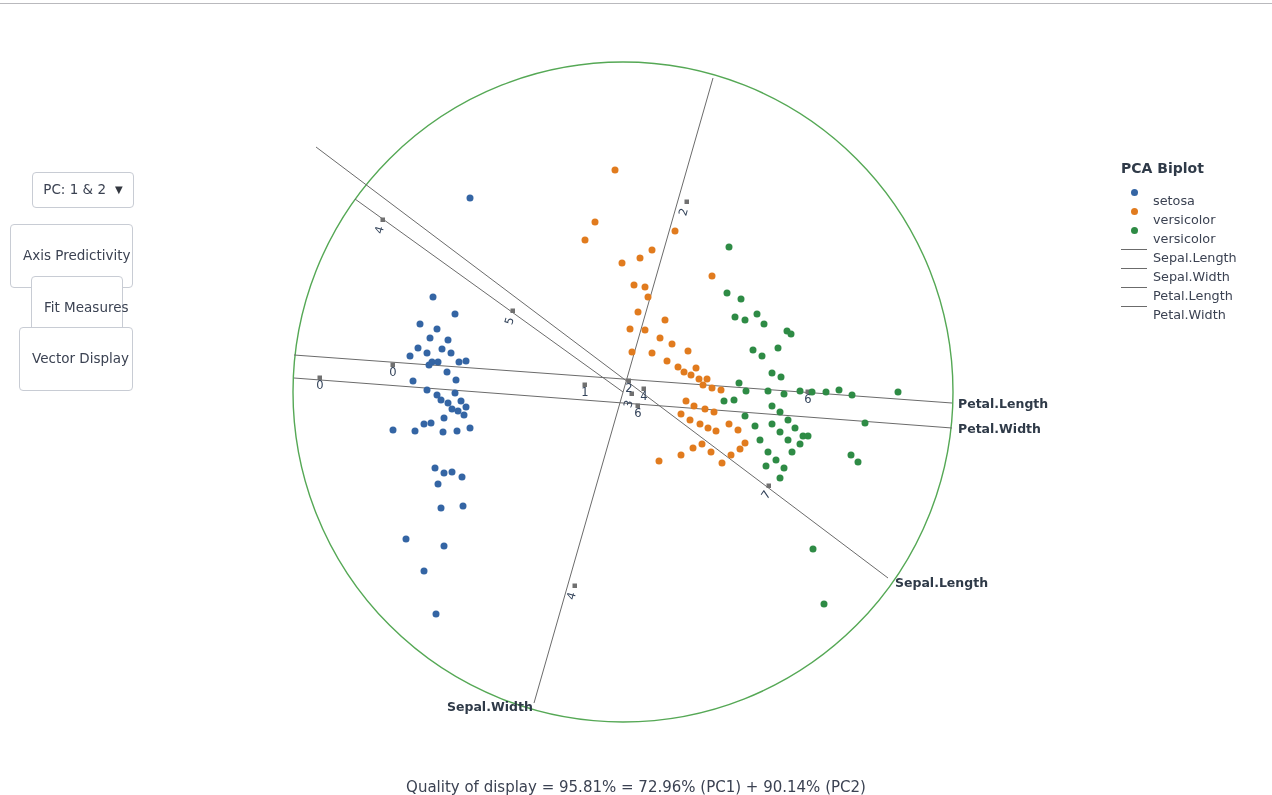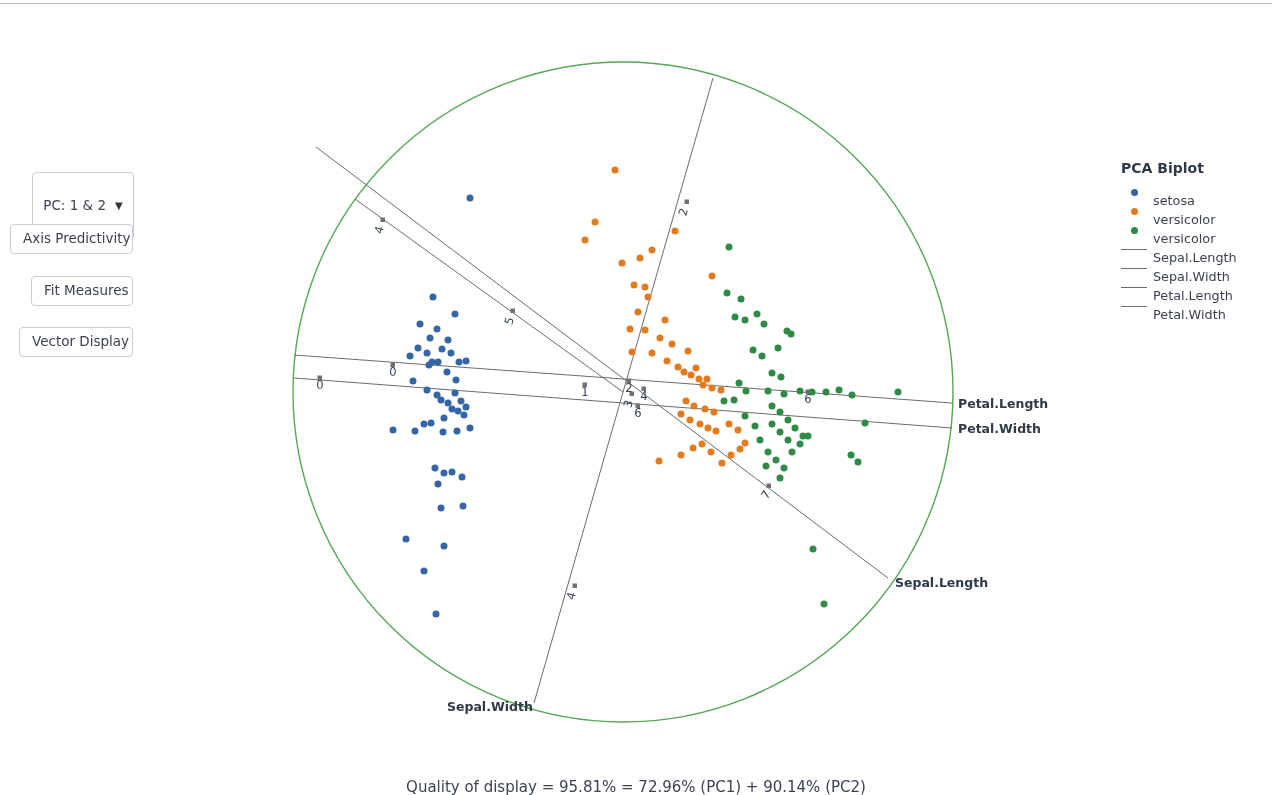--- a/index.html
+++ b/index.html
@@ -31,34 +31,34 @@
   }
   .ctl {
     display: block;
     background: #ffffff;
     border: 1px solid #c8ccd4;
     border-radius: 4px;
     color: #3b4252;
     font-family: "DejaVu Sans", sans-serif;
     font-size: 13.5px;
     line-height: 1;
-    padding: 7px 12px;
+    padding: 24px 12px;
     white-space: nowrap;
     cursor: pointer;
     text-align: center;
   }
   #pc-select {
     position: absolute; left: 32px; top: 12px;
     width: 102px;
     display: flex; align-items: center; justify-content: center; gap: 9px;
-    padding: 26px 10px;
+    padding: 10px 10px;
   }
   #pc-select .caret { font-size: 10px; color: #32373f; }
   #btn-axis-pred { position: absolute; left: 10px; top: 64px; width: 123px; }
-  #btn-fit       { position: absolute; left: 31px; top: 116px; width: 102px; }
+  #btn-fit       { position: absolute; left: 31px; top: 116px; width: 92px; }
   #btn-vector    { position: absolute; left: 19px; top: 167px; width: 114px; }
 
   
   #plot {
     position: absolute;
     left: 0; top: 0;
     width: 1130px; height: 760px;
   }
   #plot svg { display: block; }
 

